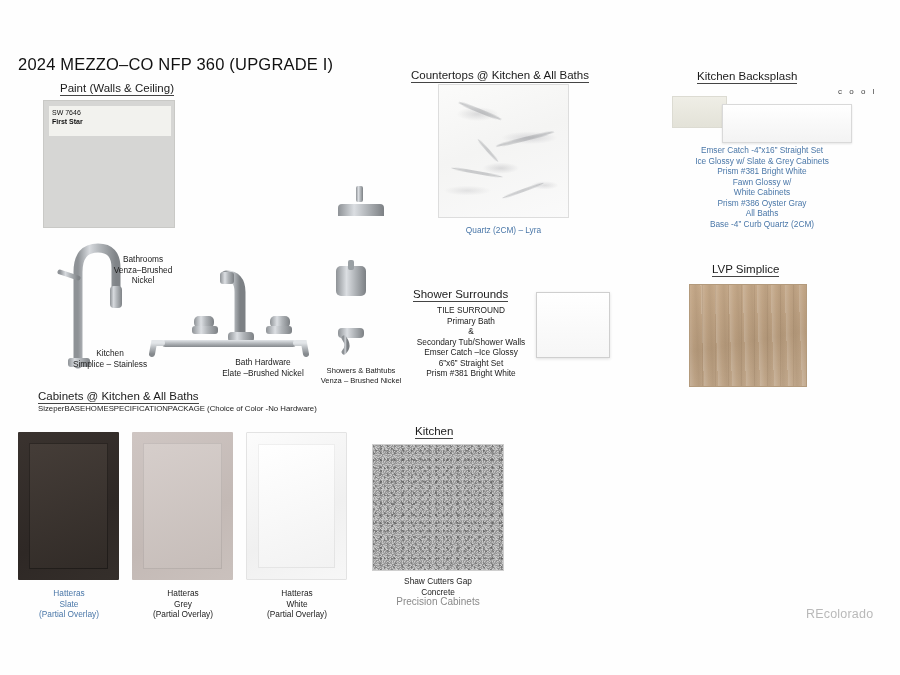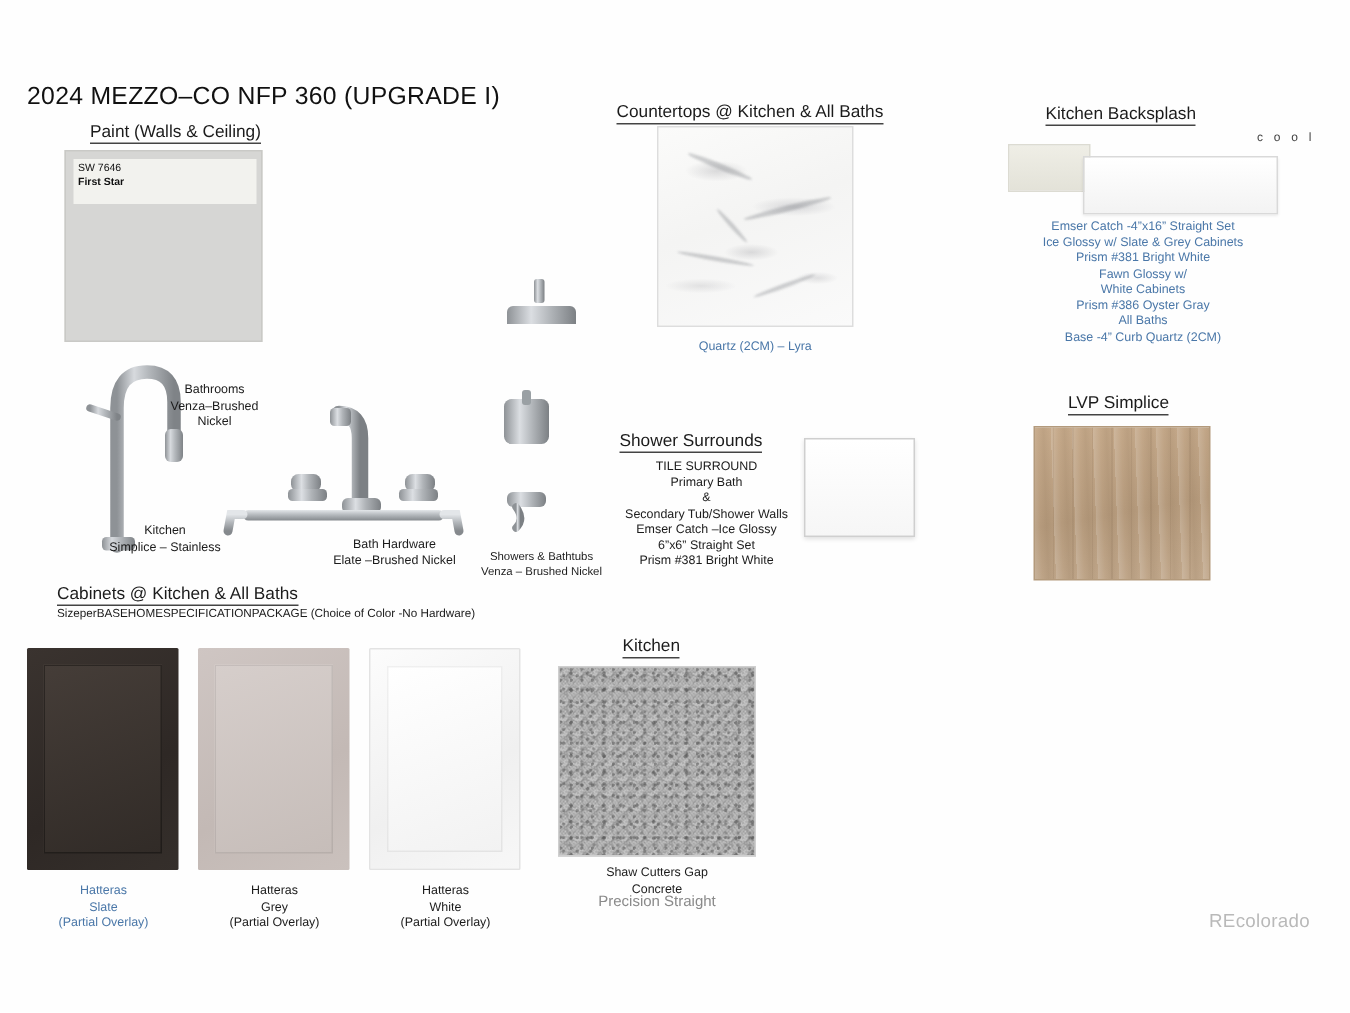--- a/index.html
+++ b/index.html
@@ -305,16 +305,16 @@
       </div>
   </div>
   <div class="cap" style="left:242px; top:588px; width:110px;">Hatteras
 White
 (Partial Overlay)</div>
 
   <div class="sec-head" style="left:415px; top:425px;">Kitchen</div>
   <div class="carpet"></div>
   <div class="cap" style="left:372px; top:576px; width:132px;">Shaw Cutters Gap
 Concrete</div>
-  <div class="cap grey" style="left:372px; top:597px; width:132px; font-size:10px;">Precision Straight</div>
+  <div class="cap grey" style="left:372px; top:597px; width:132px; font-size:10px;">Precision Cabinets</div>
 
   <div class="watermark">REcolorado</div>
 </div>
 
 </body></html>

